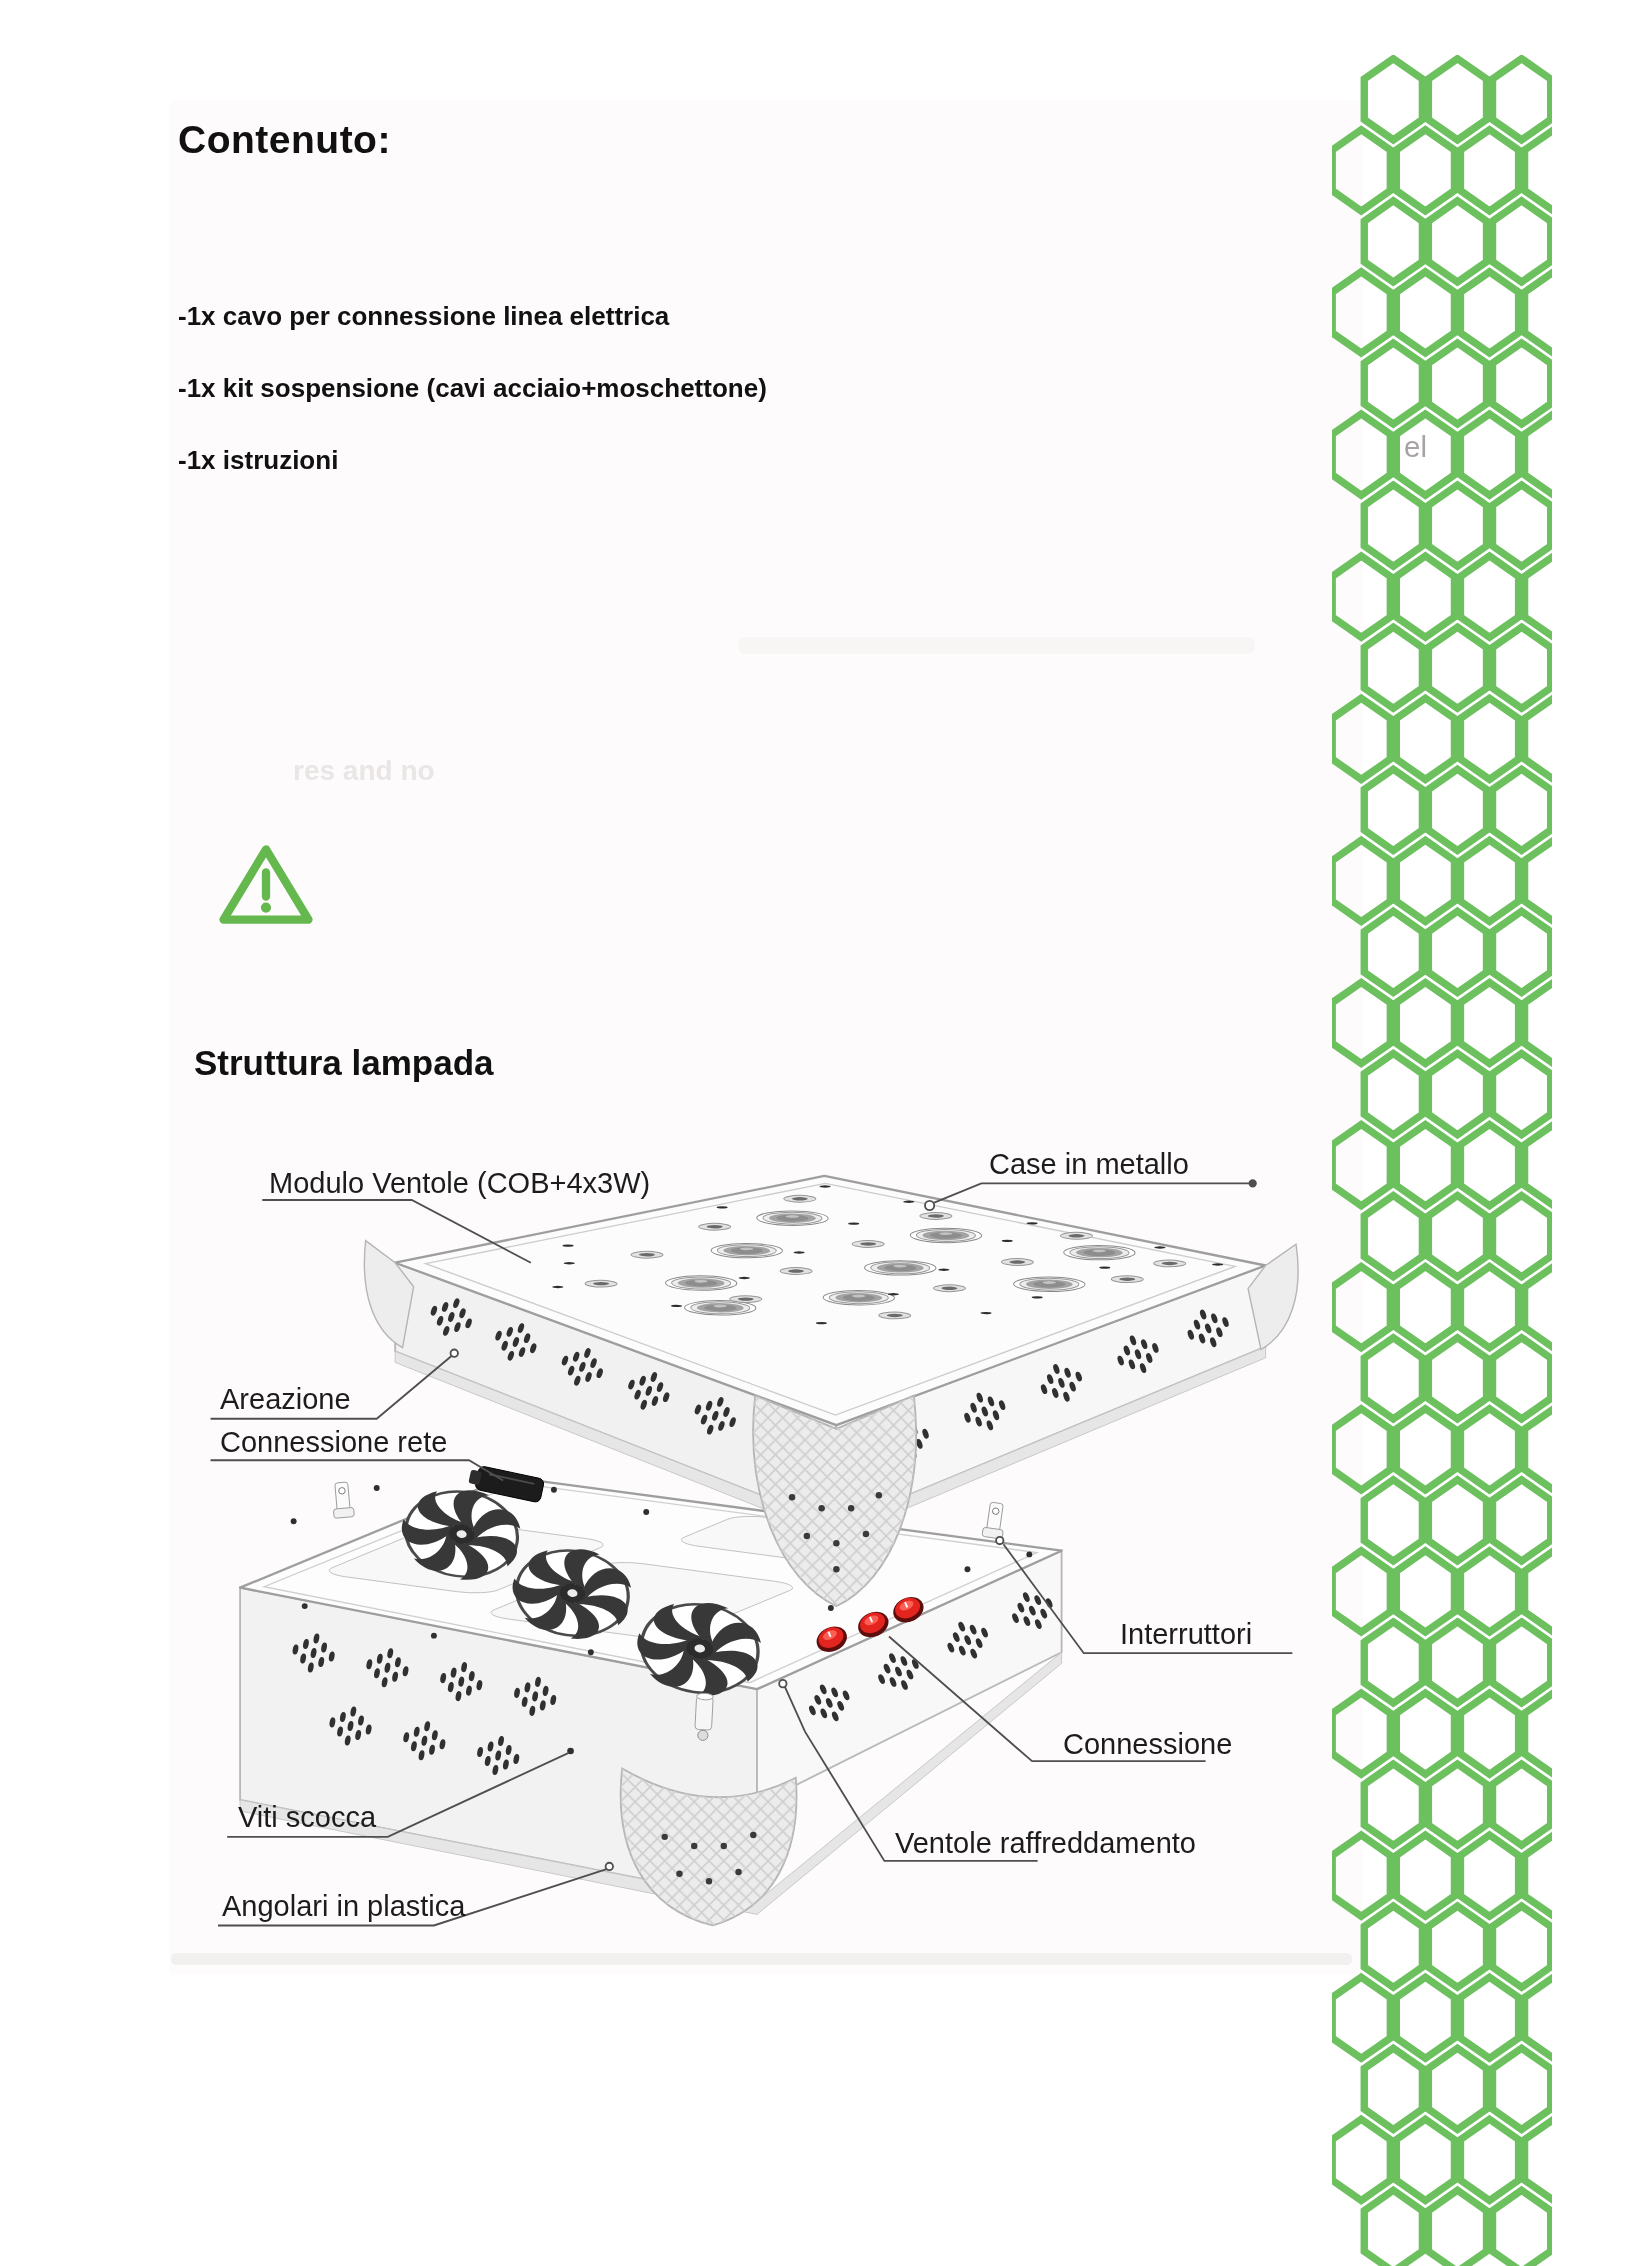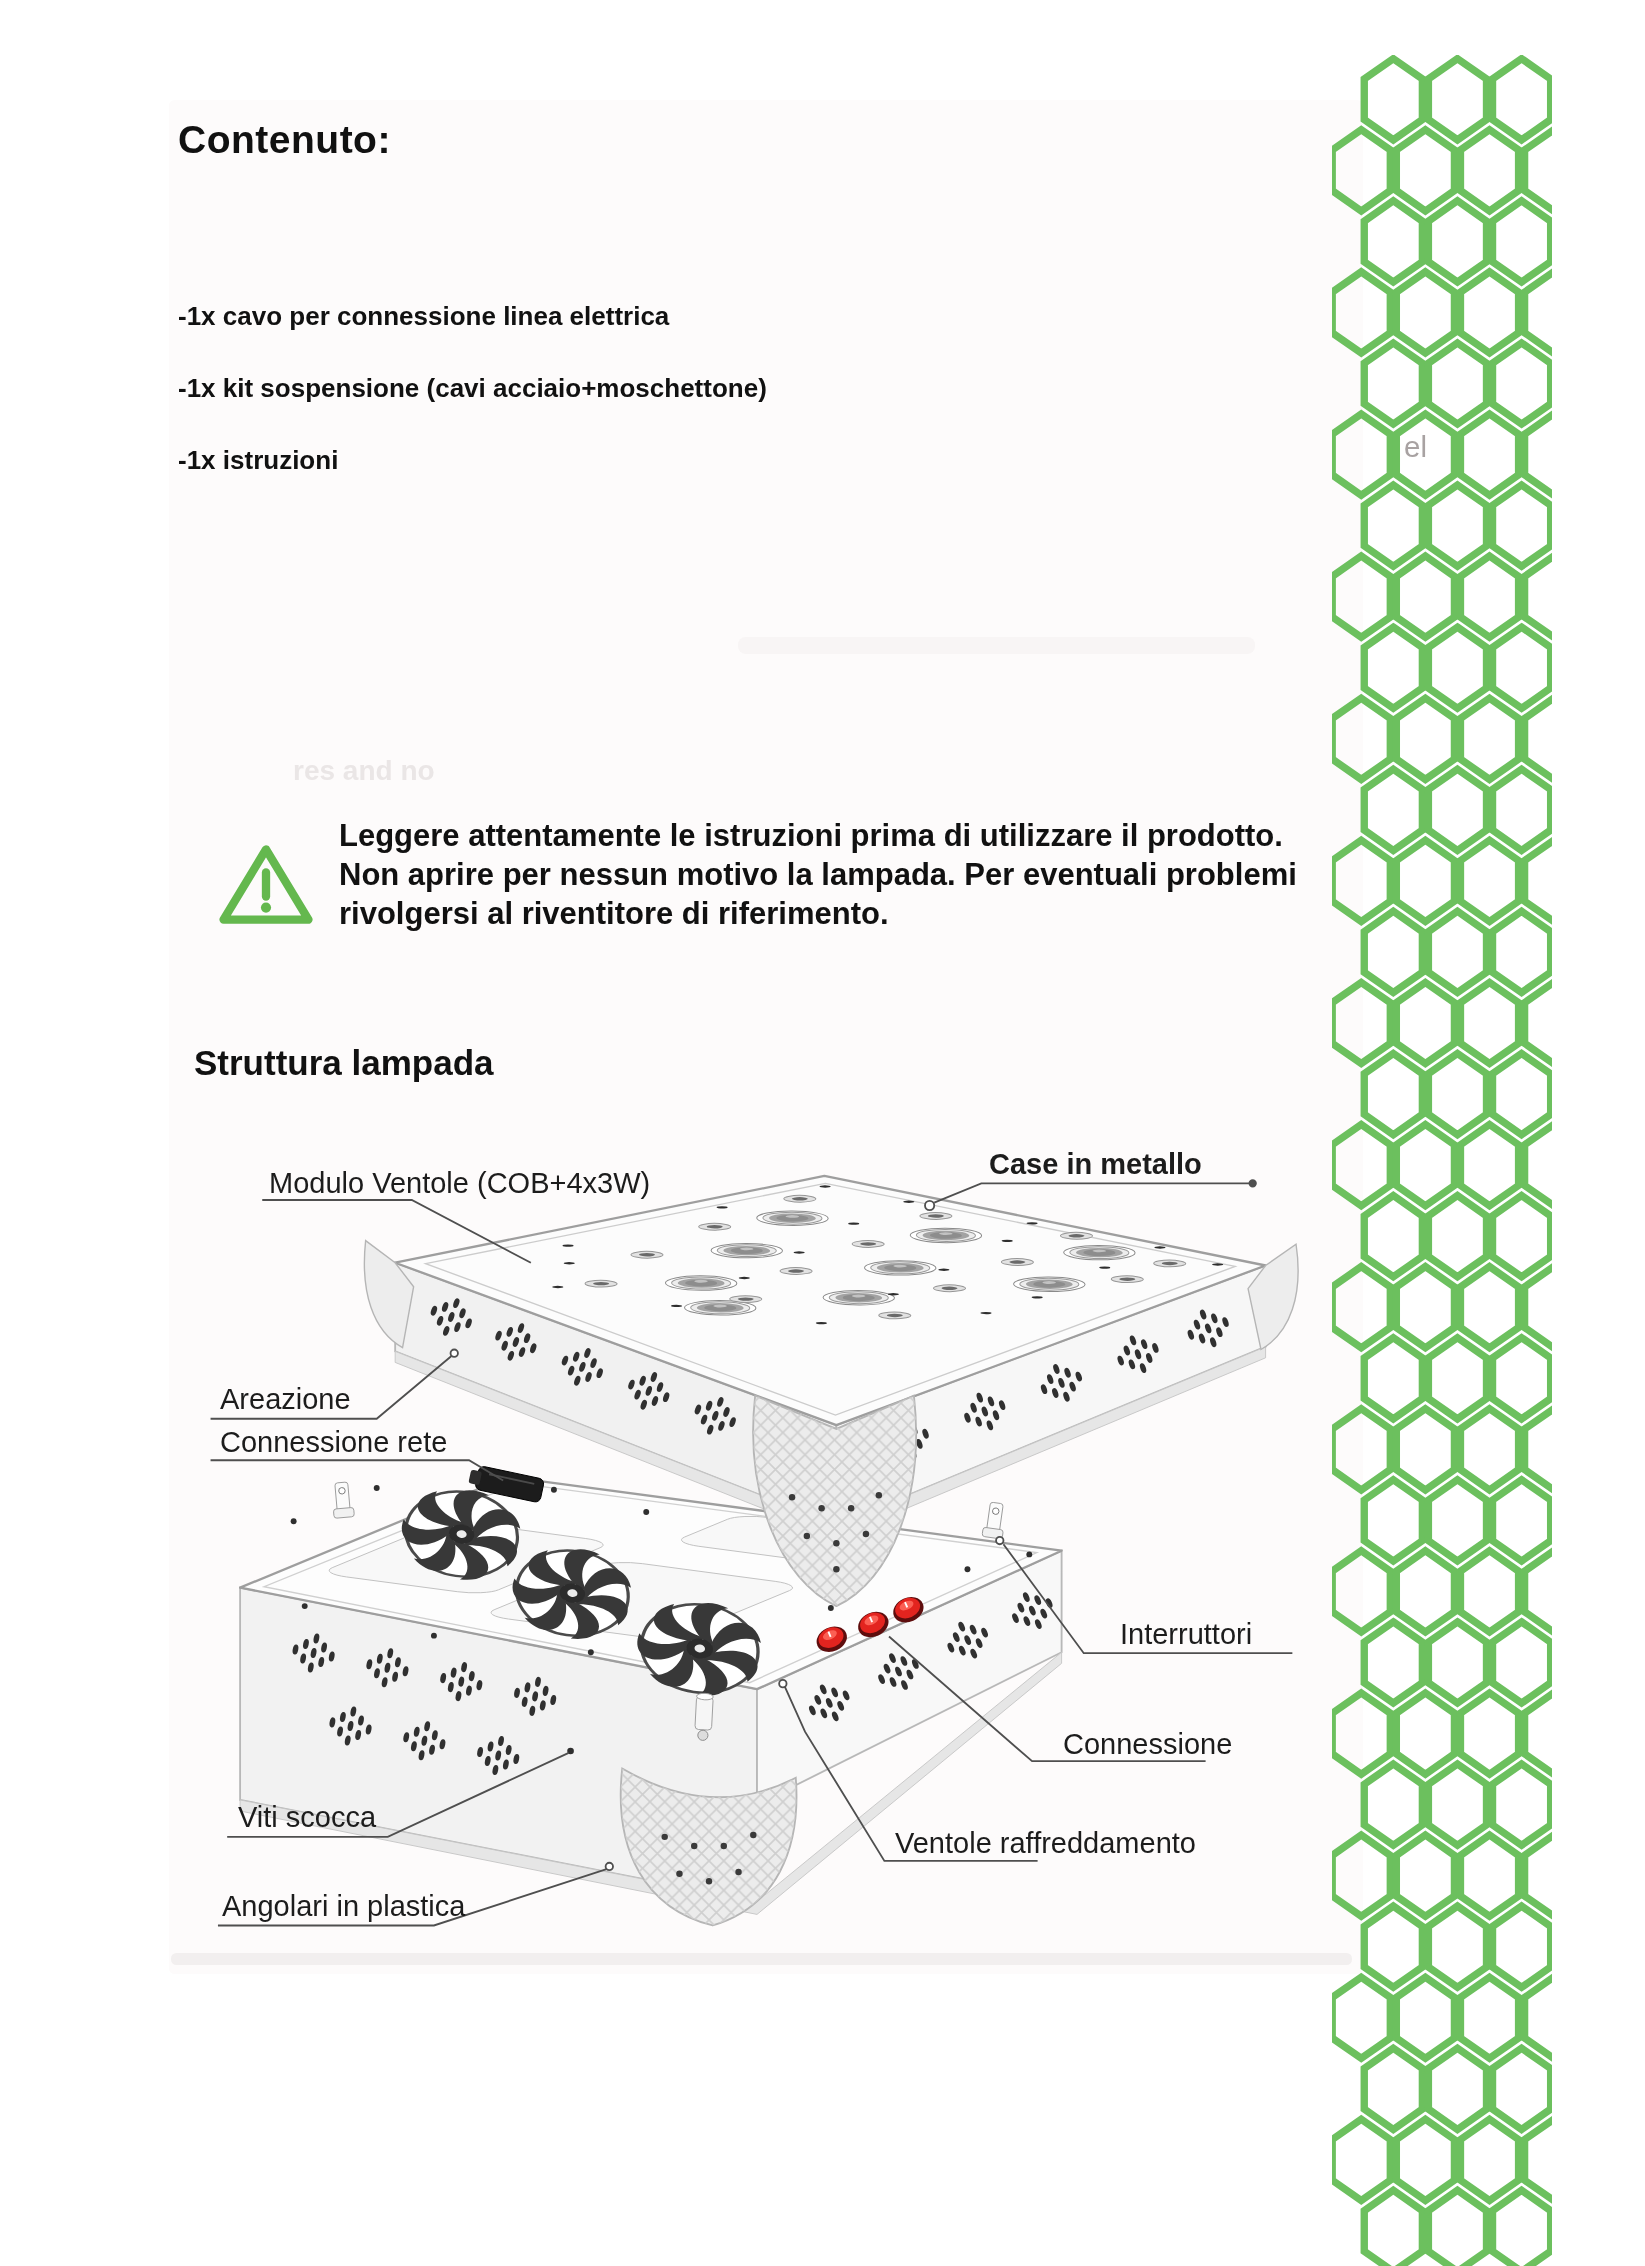--- a/index.html
+++ b/index.html
@@ -154,23 +154,20 @@
   <div class="abs item" style="left:178px;top:445px;">-1x istruzioni</div>
 
   <svg class="abs" style="left:218px;top:842px;" width="96" height="85" viewBox="0 0 104 92">
     <g fill="none" stroke="#64b84e" stroke-width="9">
       <polygon points="52,8 98,84 6,84" stroke-linejoin="round"></polygon>
       <line x1="52" y1="33" x2="52" y2="59" stroke-linecap="round"></line>
     </g>
     <circle cx="52" cy="71" r="5.5" fill="#64b84e"></circle>
   </svg>
 
-  <div class="abs warn" style="left:339px;top:816px;">Leggere attentamente le istruzioni prima di utilizzare il prodotto.
-Non aprire per nessun motivo la lampada. Per eventuali problemi
-rivolgersi al riventitore di riferimento.</div>
 
   <div class="abs h2" style="left:194px;top:1043px;">Struttura lampada</div>
 
   <svg class="abs" style="left:0;top:0;" width="1646" height="2267" viewBox="0 0 1783 2456">
     <defs>
       <pattern id="xh" width="16" height="16" patternUnits="userSpaceOnUse">
         <path d="M0,16 L16,0 M0,0 L16,16" stroke="#cfcfcf" stroke-width="1.8" fill="none"></path>
       </pattern>
       <g id="vc" fill="#303030">
         <ellipse cx="0" cy="0" rx="3" ry="5.5"></ellipse>
@@ -404,21 +401,21 @@
       <circle cx="1007" cy="1306" r="5" fill="#ffffff"></circle>
       <circle cx="492" cy="1466" r="4" fill="#ffffff"></circle>
       <circle cx="1083" cy="1669" r="4" fill="#ffffff"></circle>
       <circle cx="848" cy="1824" r="4" fill="#ffffff"></circle>
       <circle cx="660" cy="2022" r="4" fill="#ffffff"></circle>
       <circle cx="1357" cy="1282" r="3.5" fill="#4f4f4f"></circle>
     </g>
   </svg>
 
   <div class="abs dlabel" style="left:269px;top:1167px;">Modulo Ventole (COB+4x3W)</div>
-  <div class="abs dlabel" style="left:989px;top:1148px;font-weight:bold;">Case in metallo</div>
+  <div class="abs dlabel" style="left:989px;top:1148px;">Case in metallo</div>
   <div class="abs dlabel" style="left:220px;top:1383px;">Areazione</div>
   <div class="abs dlabel" style="left:220px;top:1426px;">Connessione rete</div>
   <div class="abs dlabel" style="left:1120px;top:1618px;">Interruttori</div>
   <div class="abs dlabel" style="left:1063px;top:1728px;">Connessione</div>
   <div class="abs dlabel" style="left:238px;top:1801px;">Viti scocca</div>
   <div class="abs dlabel" style="left:895px;top:1827px;">Ventole raffreddamento</div>
   <div class="abs dlabel" style="left:222px;top:1890px;">Angolari in plastica</div>
 </div>
 
 

